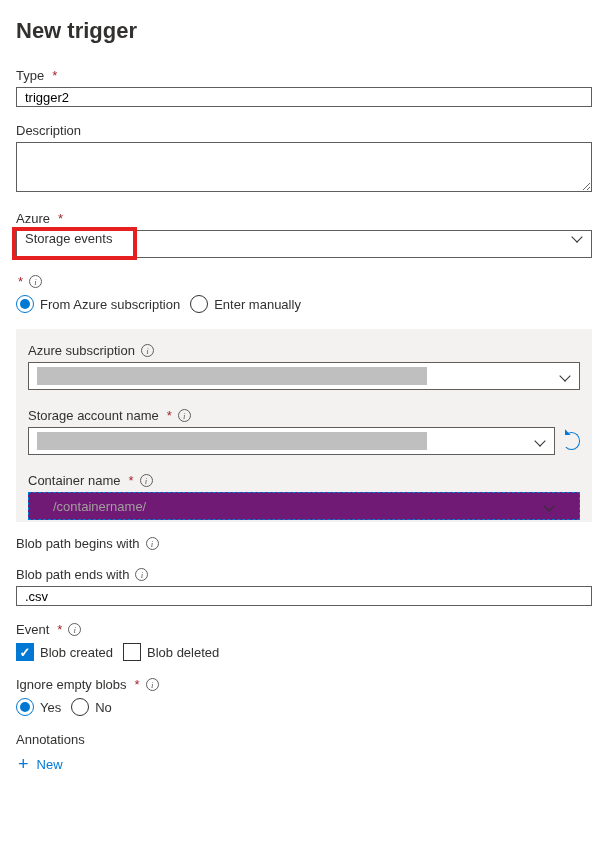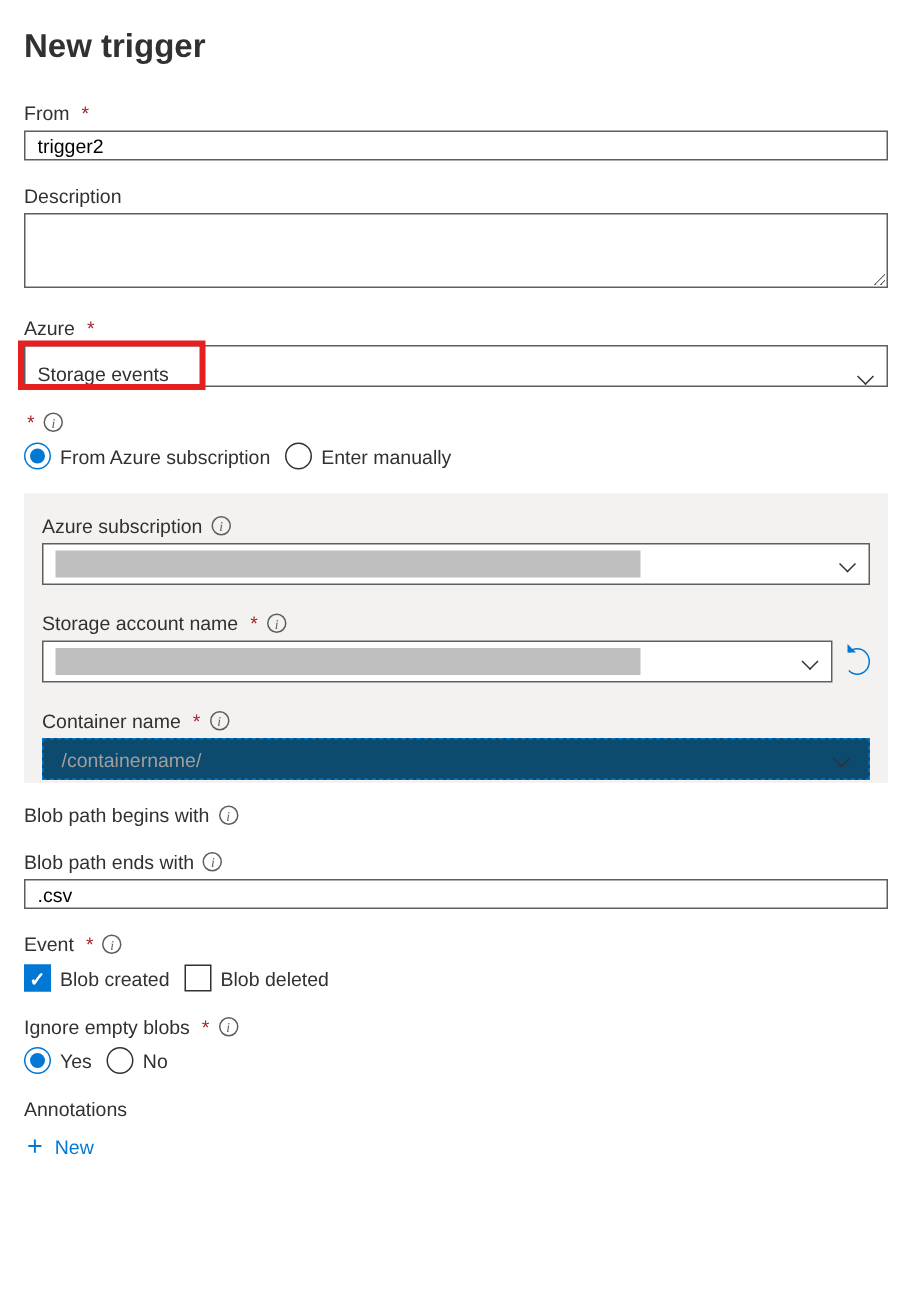--- a/index.html
+++ b/index.html
@@ -55,21 +55,21 @@
     padding: 4px 8px;
     font-size: 13px;
     font-family: inherit;
     resize: both;
   }
   .select-wrap {
     width: 100%;
     height: 28px;
     border: 1px solid #605e5c;
     display: flex;
-    align-items: flex-end;
+    align-items: flex-start;
     justify-content: space-between;
     padding: 0 8px;
     background: #fff;
     cursor: pointer;
   }
   .chev {
     width: 12px; height: 12px;
     position: relative;
   }
   .chev::before {
@@ -175,22 +175,22 @@
     border-top-color:#0078d4;
     transform: rotate(45deg);
   }
   .container-select {
     width: 100%;
     height: 28px;
     border: 1px dashed #0078d4;
     display: flex;
     align-items: center;
     justify-content: space-between;
-    padding: 0 12px;
-    background: #0c4a6e;
+    padding: 0 24px;
+    background: #701a75;
     color: #a19f9d;
     cursor: pointer;
   }
   .dropdown-panel {
     border: 1px solid #c8c6c4;
     border-top: none;
     padding: 8px 10px;
     color: #323130;
     background: #fff;
   }
@@ -210,21 +210,21 @@
   }
   .type-wrap { position: relative; }
 </style>
 </head>
 <body>
 
 <h2 class="page-title">New trigger</h2>
 
 <div class="field">
   <div class="label-row">
-    <span class="label">From</span>
+    <span class="label">Type</span>
       <span class="req">*</span>
   </div>
   <input type="text" class="text-input" value="trigger2" style="">
 </div>
 
 <div class="field">
   <div class="label-row">
     <span class="label">Description</span>
   </div>
   <textarea class="desc" style=""></textarea>

